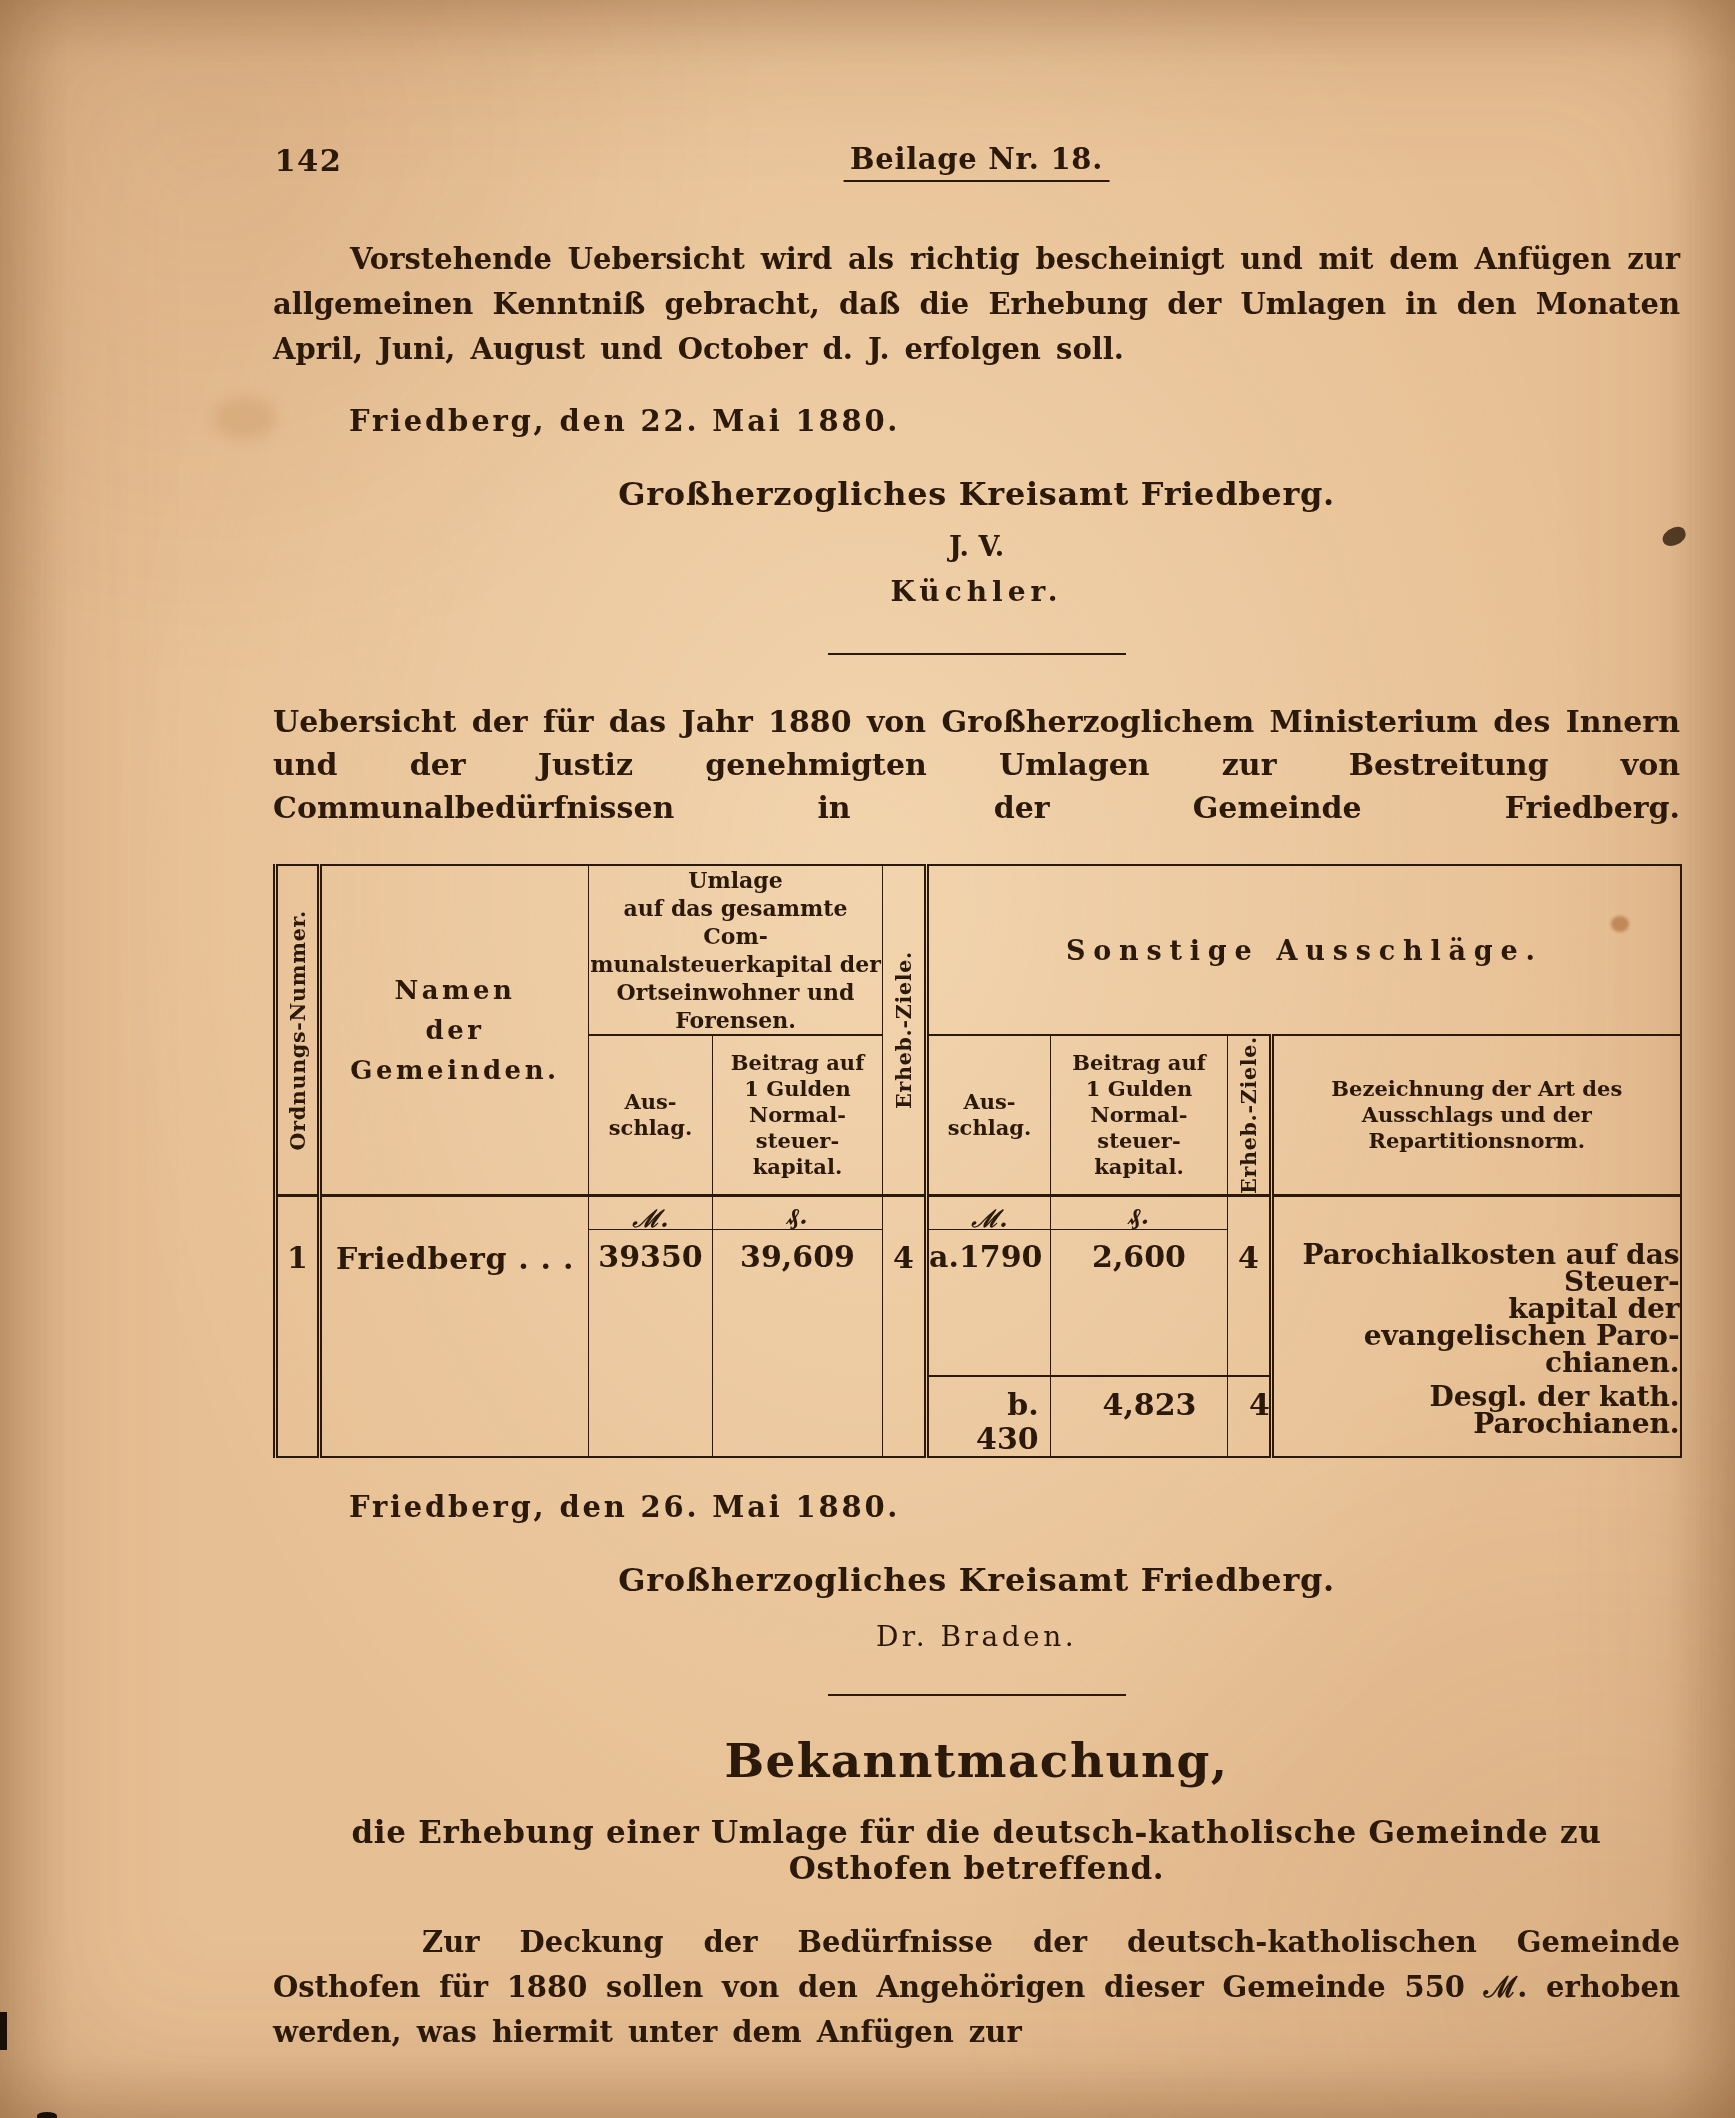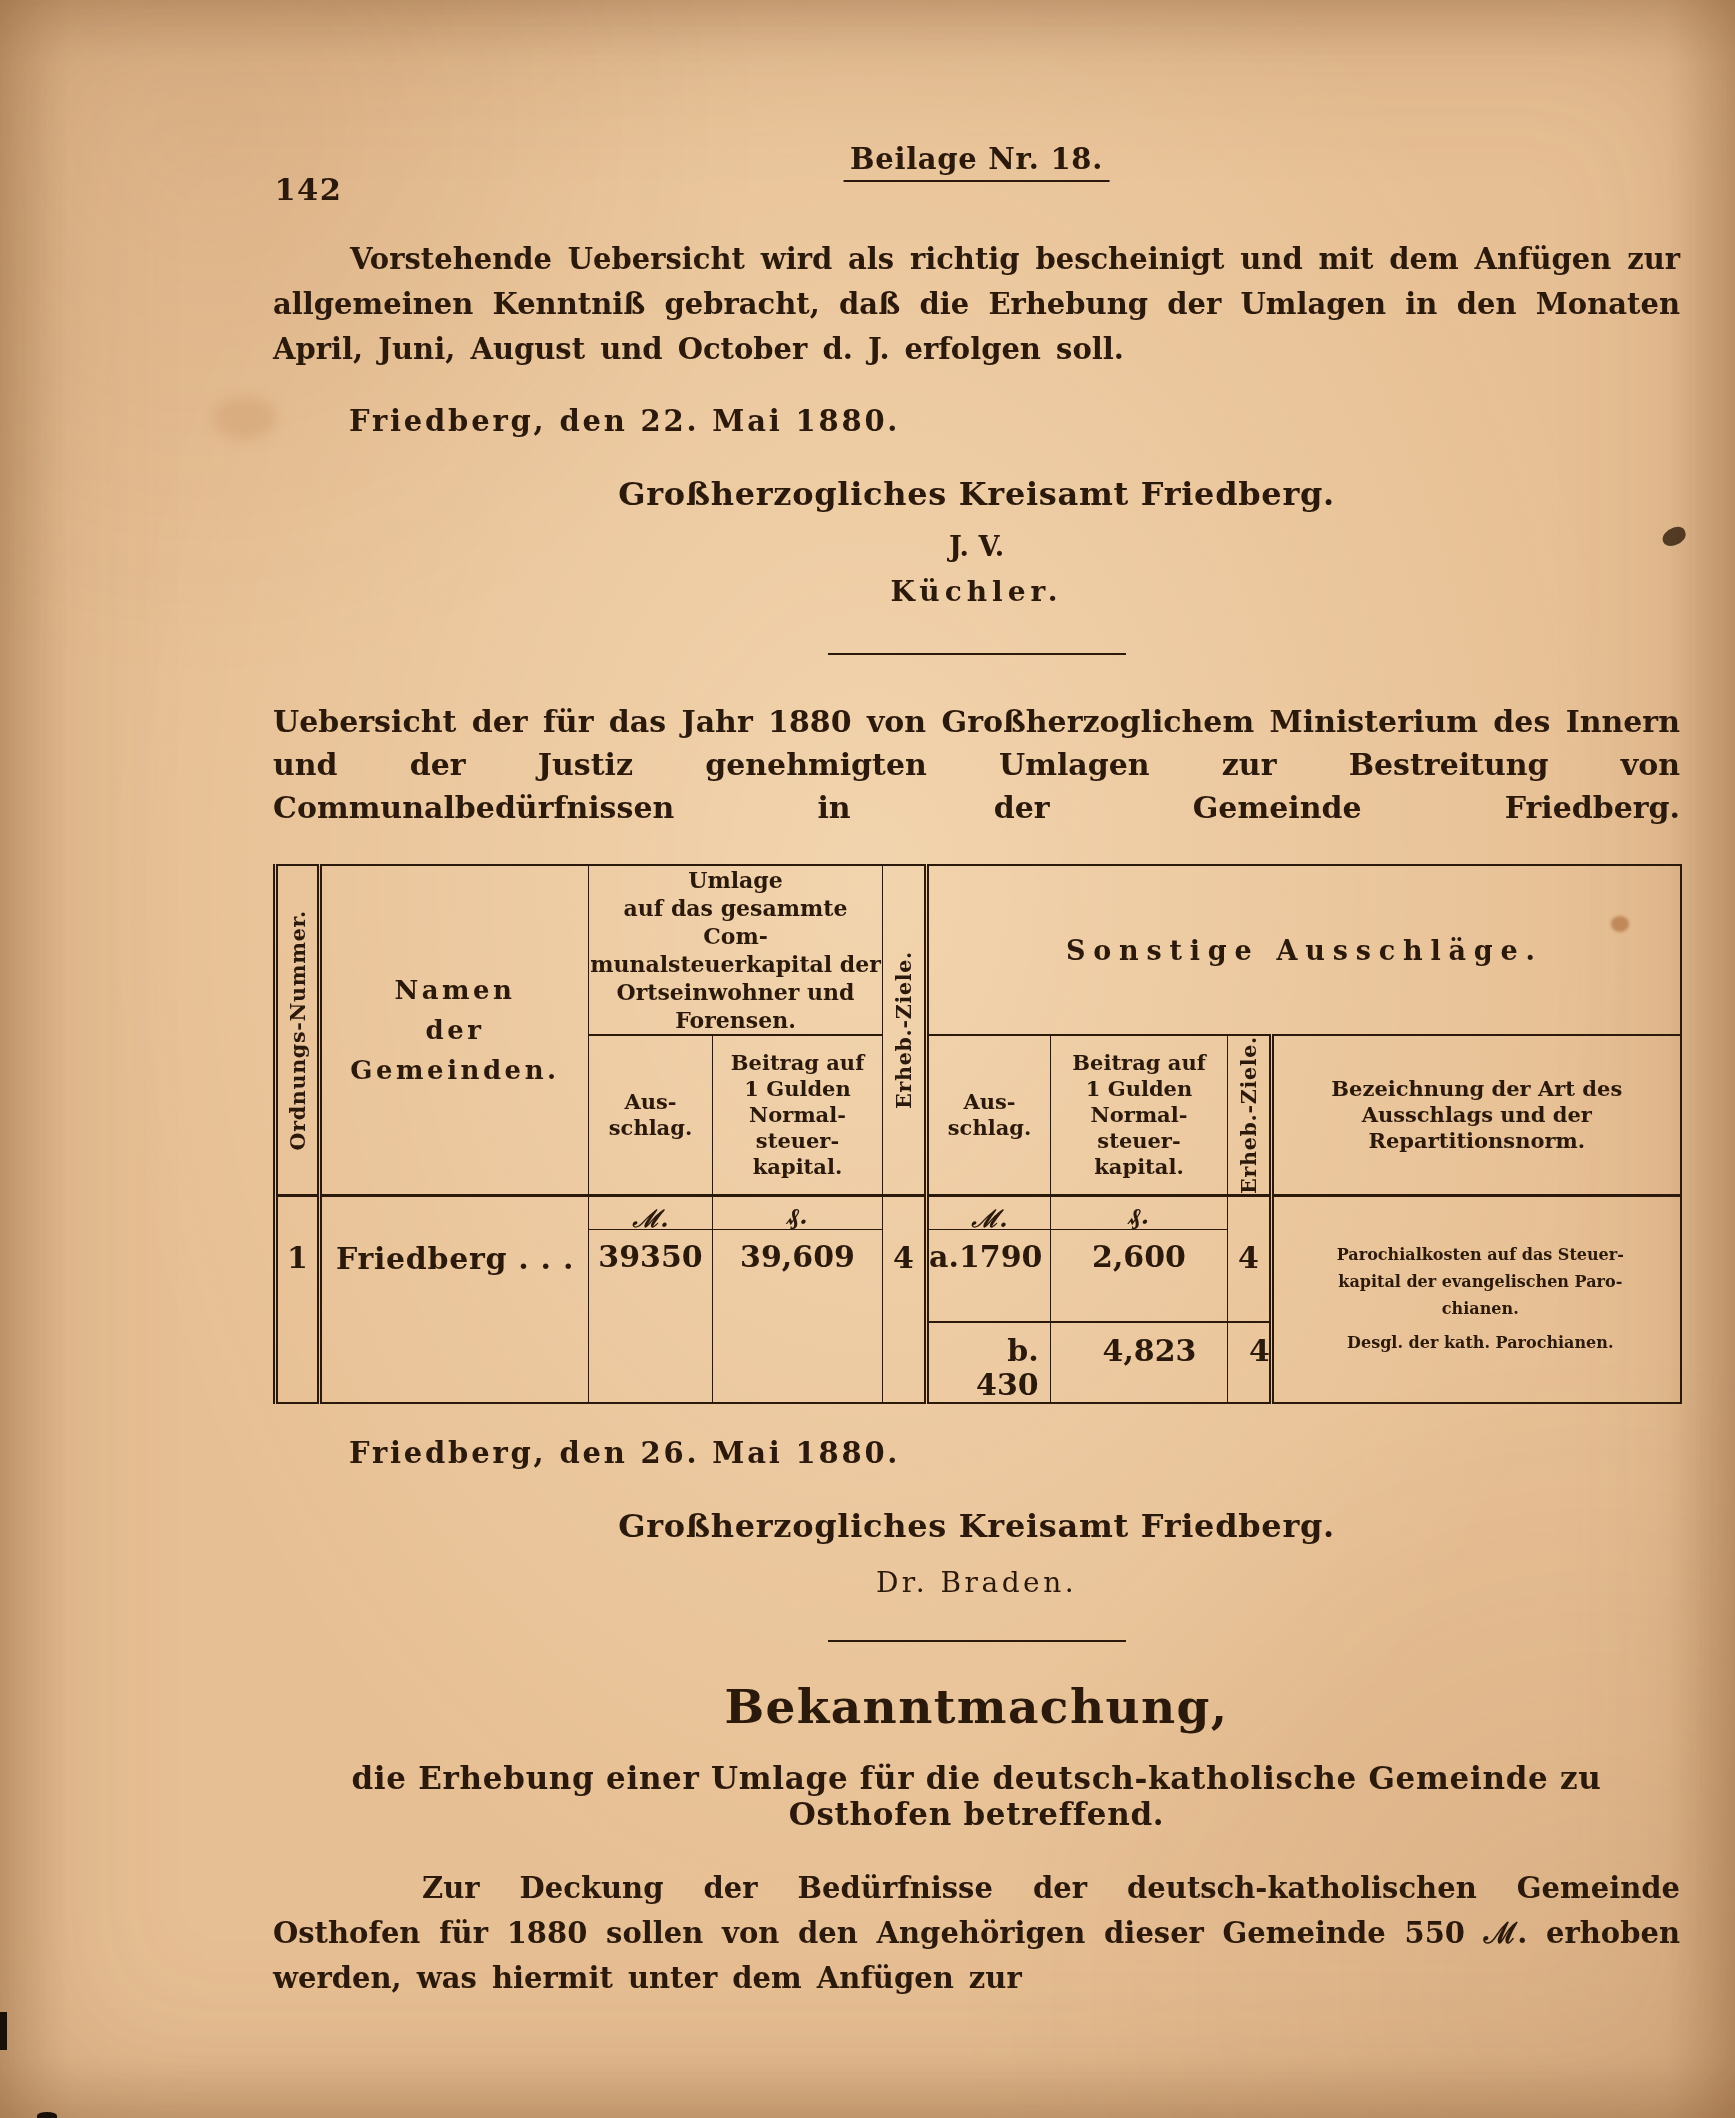--- a/index.html
+++ b/index.html
@@ -18,21 +18,21 @@
     position:relative;
     overflow:hidden;
   }
   .vignette { position:absolute; inset:0; pointer-events:none;
     box-shadow: inset 0 0 170px rgba(112,62,22,0.32), inset 0 0 50px rgba(112,62,22,0.16); }
 
   .content { position:relative; margin-left:273px; width:1407px; padding-top:142px; }
 
   
   .page-header { position:relative; height:45px; }
-  .page-num { position:absolute; left:1.4px; top:0; font-size:30.5px; letter-spacing:1.4px;margin-top:29px; }
+  .page-num { position:absolute; left:1.4px; top:0; font-size:30.5px; letter-spacing:1.4px; }
   .issue-title { position:absolute; left:50%; transform:translateX(-50%); top:0;
     font-size:29px; border-bottom:2.8px solid #2b190c; padding:0 7px 4.3px 7px; letter-spacing:0.7px; }
 
   
   .para { font-size:29px; line-height:45px; text-align:justify; word-spacing:5px;
     margin:0; }
   .p1 { margin-top:50px; text-indent:77px; }
   .p2 { margin-top:39px; text-indent:77px; }
   .p3 { margin-top:34px; text-indent:149px; }
 
@@ -74,21 +74,21 @@
   .sonstige { font-size:27px; letter-spacing:7.8px; }
 
   .spacer { height:44px; }
   .cur { height:33px; box-sizing:border-box; padding-top:4.3px; margin-bottom:10px;
     border-bottom:1.4px solid #2b190c; text-align:center;
     font-size:24px; font-style:italic; font-weight:700; }
   .num { font-size:30px; line-height:34px; text-align:center; }
   .num-pad { padding-top:11.3px;margin-left:21px; }
   .right { text-align:right; padding-right:11.3px; }
   .gname { font-size:30px; text-align:left; padding-left:14px; letter-spacing:0.7px; }
-  .desc { font-size:16px; line-height:27px; text-align:center; padding:0 0 0 7px; }
+  .desc { font-size:28px; line-height:27px; text-align:right; padding:0 0 0 7px; }
   .desc-b { padding-top:7px; }
 
   
   .announce-title { margin:37px 0 0 0; text-align:center; font-size:47px; letter-spacing:1.4px; font-weight:700; }
   .announce-subtitle { margin:25.5px 0 0 0; text-align:center; font-size:31px; letter-spacing:0.7px; font-weight:700; }
 
   
   .ink-right { position:absolute; right:50px; top:528px; width:24px; height:17px;
     background:#3a2412; border-radius:62% 38% 55% 45%; transform:rotate(-18deg); opacity:.85; }
   .ink-left-edge { position:absolute; left:0; top:2012px; width:7px; height:38px; background:#191008; }

